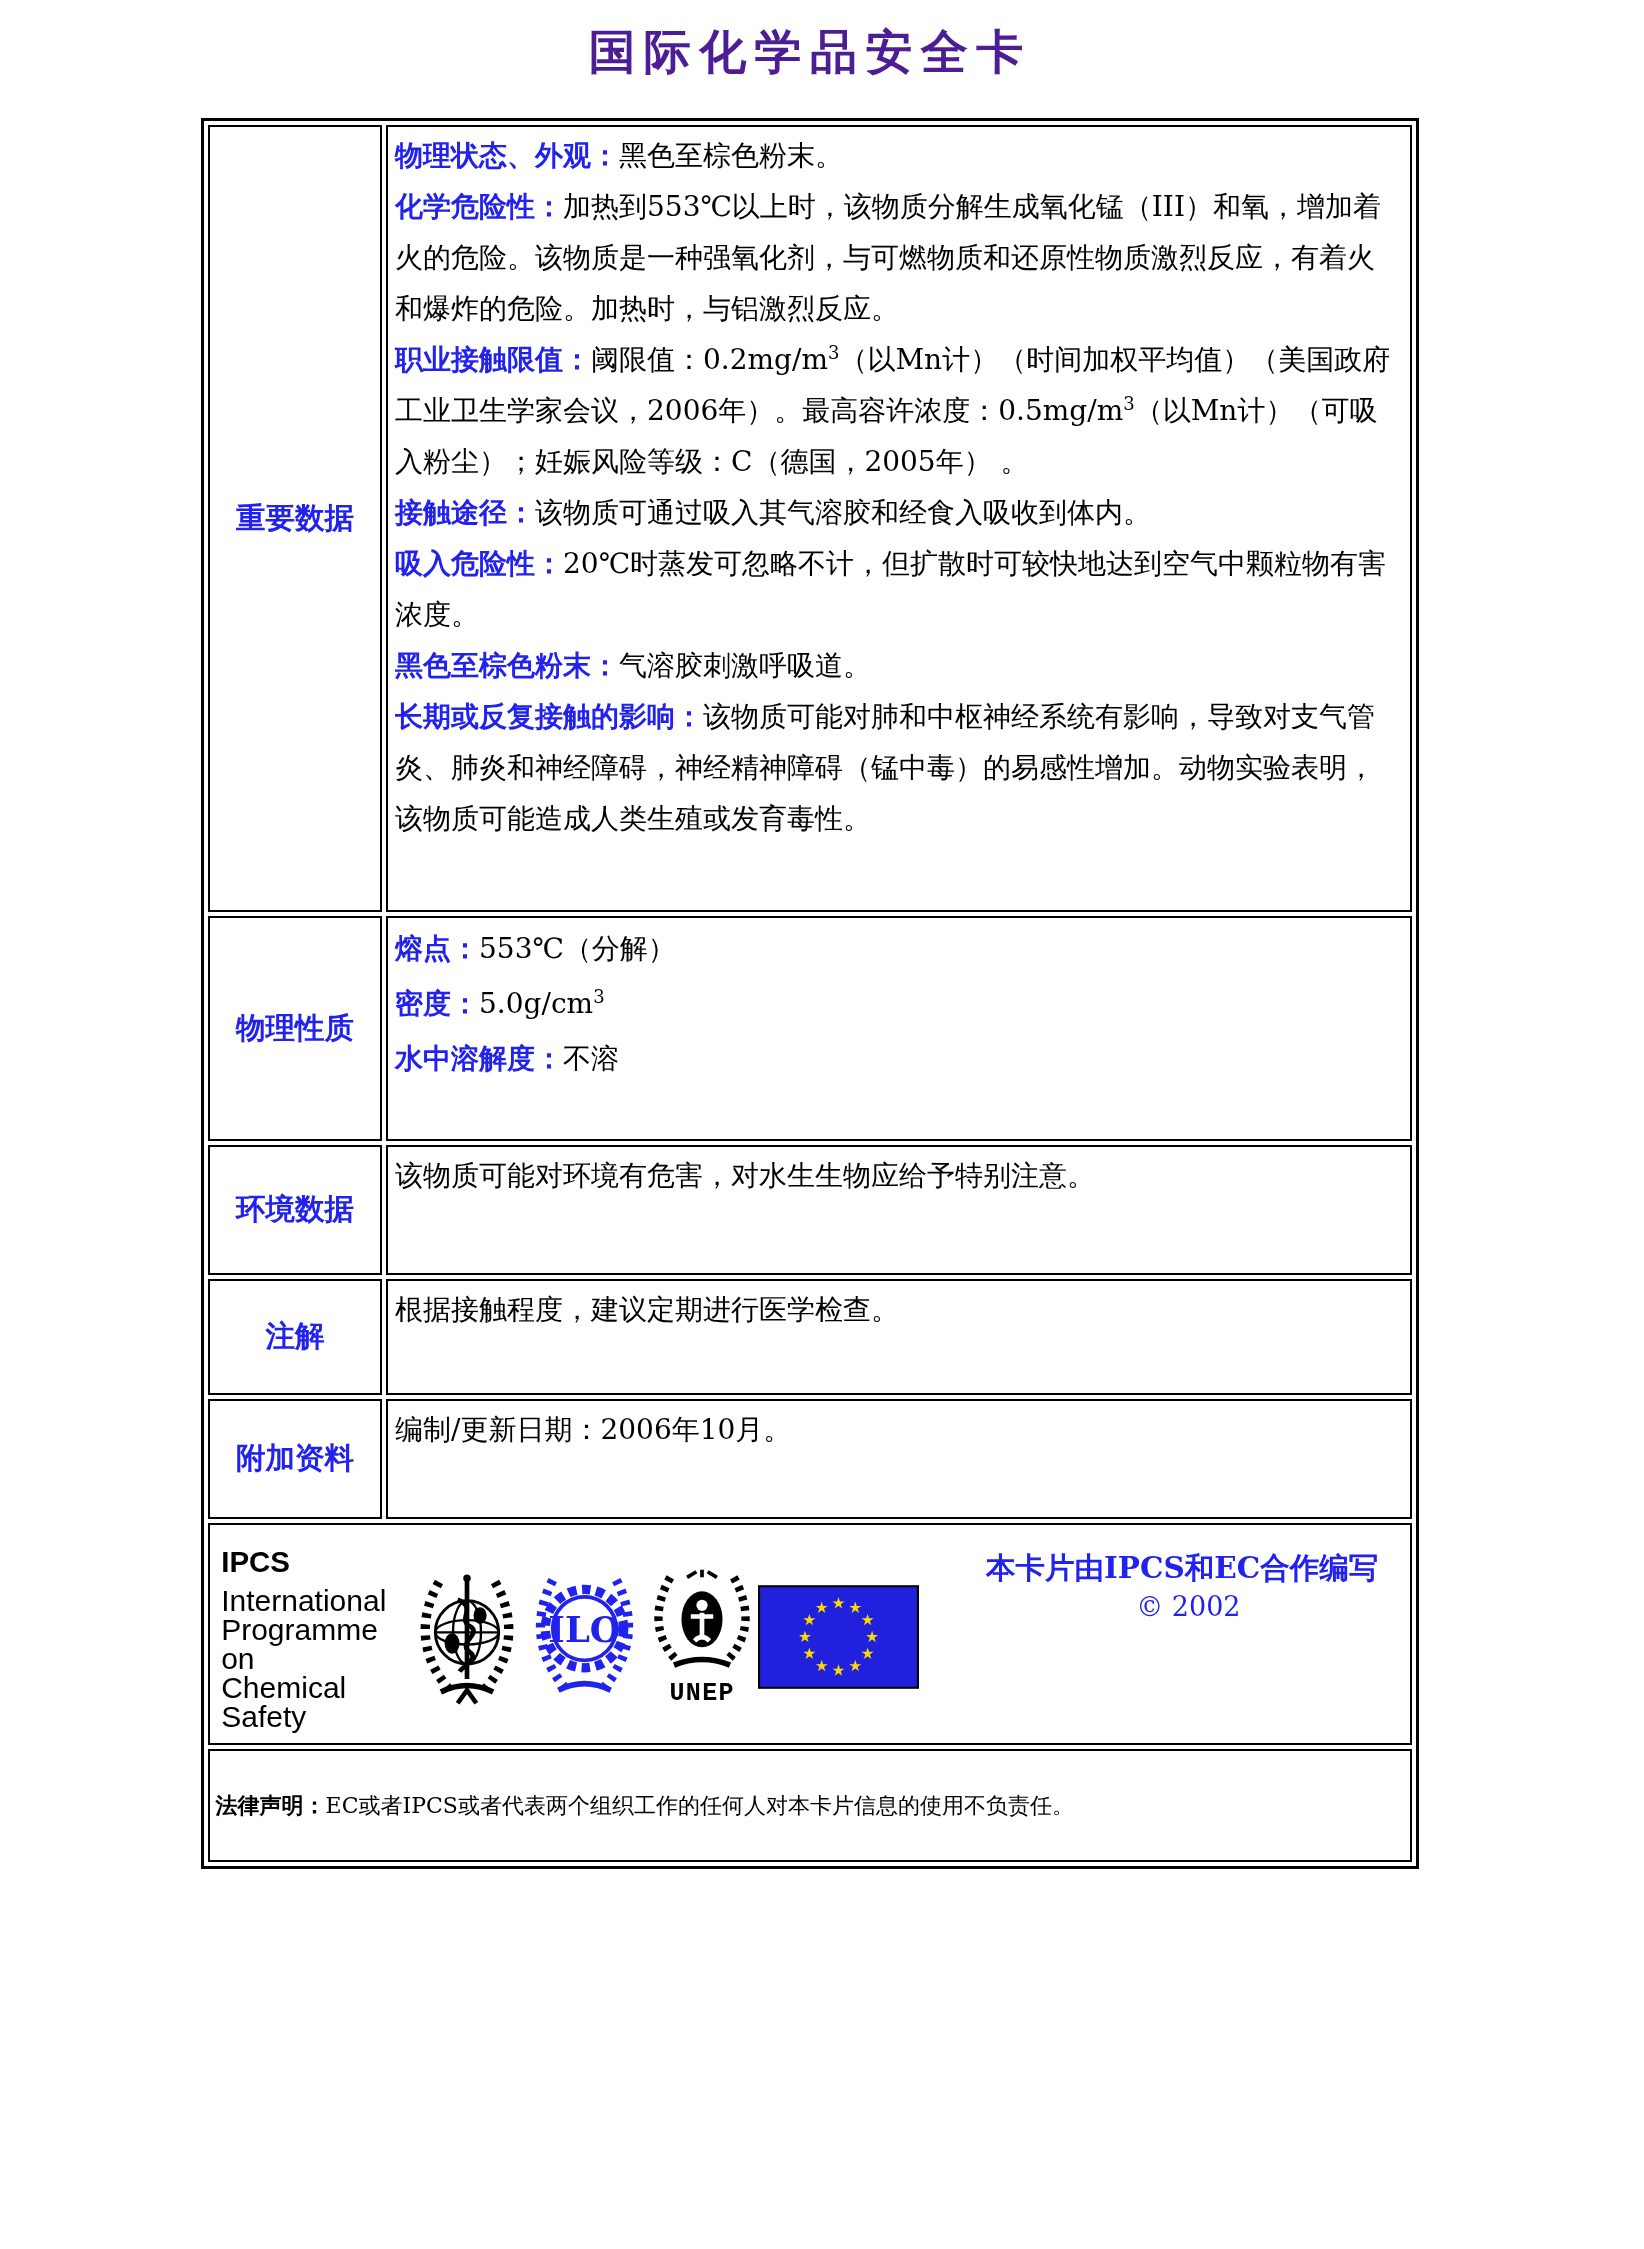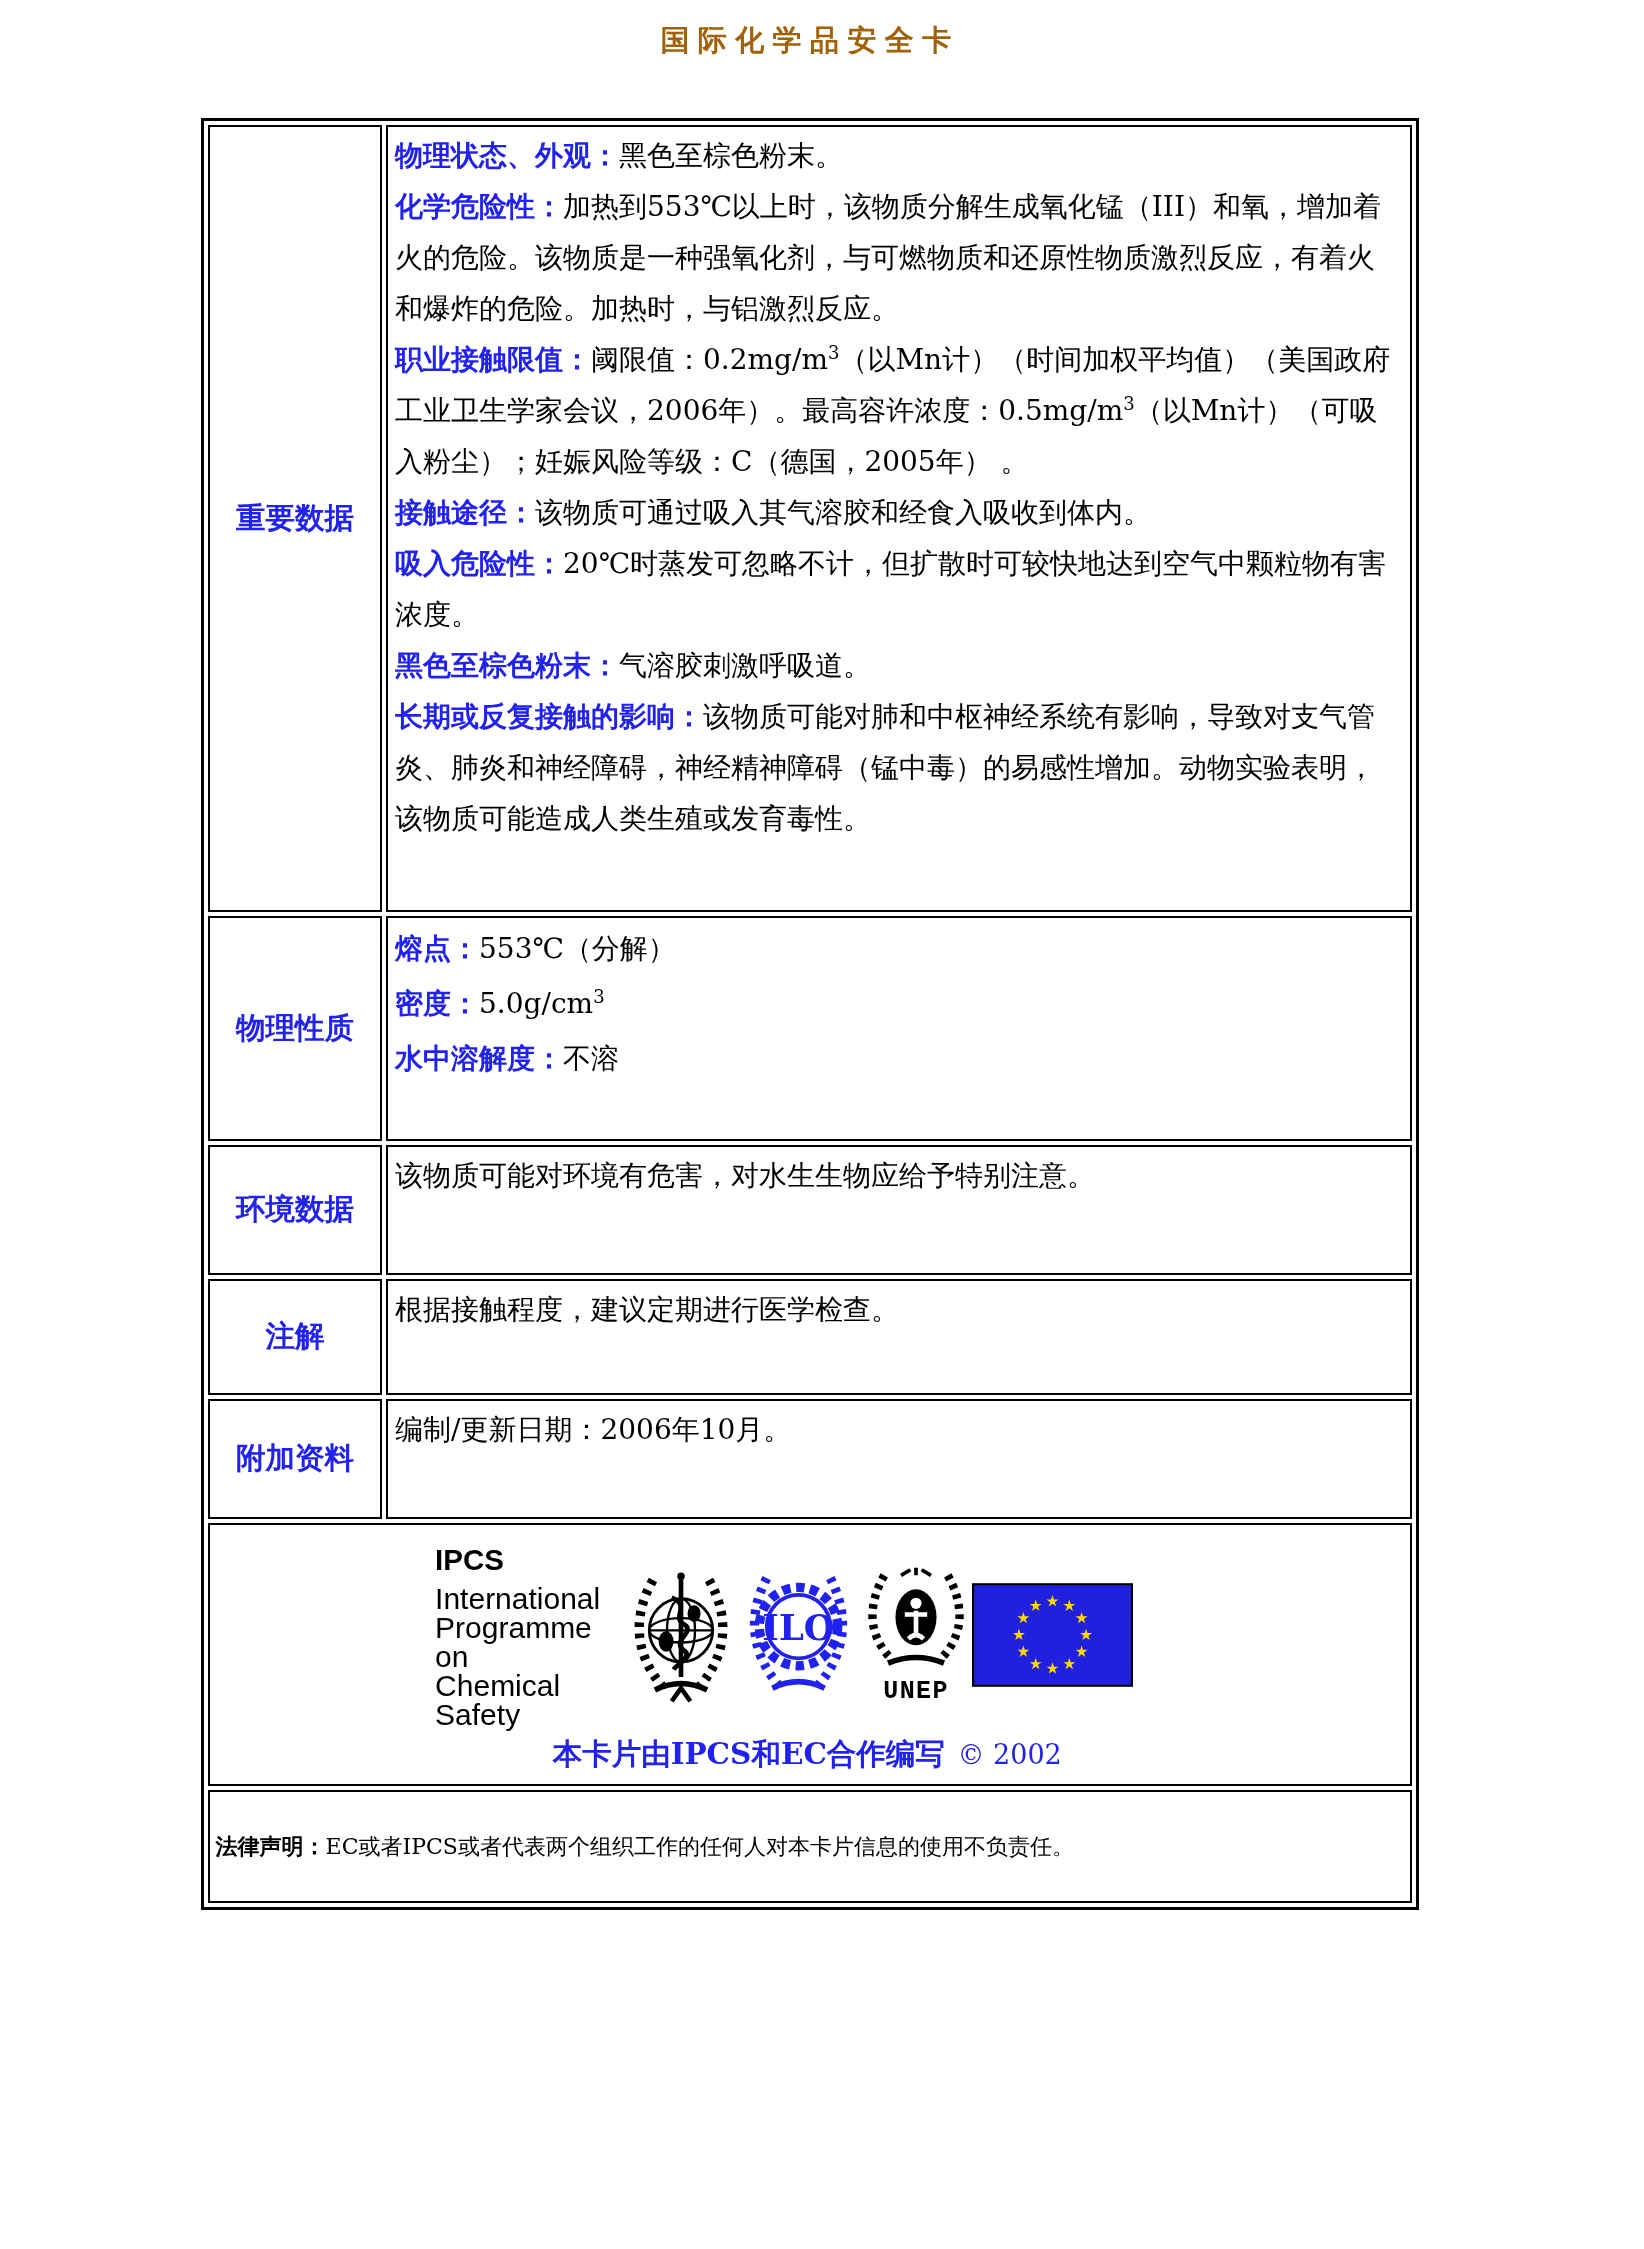--- a/index.html
+++ b/index.html
@@ -8,21 +8,21 @@
     width:1644px; height:2250px;
     background:#ffffff;
     font-family:"DejaVu Serif", serif;
     color:#000;
     overflow:hidden;
   }
   
   .page-title {
     position:absolute; top:21px; left:201px; width:1218px;
     text-align:center;
-    font-size:29px; font-weight:bold; color:#a16207;
+    font-size:47px; font-weight:bold; color:#4c1d95;
     letter-spacing:8.4px;
     font-family:"DejaVu Serif", serif;
   }
   
   table.card {
     position:absolute; left:201px; top:118px;
     width:1218px;
     border:3.5px solid #000;
     border-collapse:separate;
     border-spacing:4.9px;
@@ -61,22 +61,22 @@
     display:flex; justify-content:space-between; align-items:center;
     height:100%; font-size:32px;
   }
   .header-left .icsc-number { color:#000; font-family:"DejaVu Serif", serif; padding-left:7px; }
   .header-left .blue-label { font-size:32px; }
   .header-right { font-size:31px; color:#000; }
   
   .prop-line { line-height:55px; }
   
   .logos-wrap {
-    display:flex; flex-direction:column; justify-content:space-between;
-    height:100%; padding:18px 7px 9.8px 1.4px; box-sizing:border-box;align-items:center;
+    display:flex; justify-content:space-between;
+    height:100%; padding:18px 7px 9.8px 1.4px; box-sizing:border-box;
   }
   .logos-line {
     display:flex; align-items:center; justify-content:space-between;
     padding:0 49px 0 2.8px;
   }
   .ipcs-block { font-family:"Liberation Sans", sans-serif; width:190px; }
   .ipcs-acronym { font-size:29.5px; font-weight:bold; margin-bottom:7px; }
   .ipcs-line { font-size:30px; line-height:29px; }
   .unep-block { text-align:center; }
   .unep-text {

